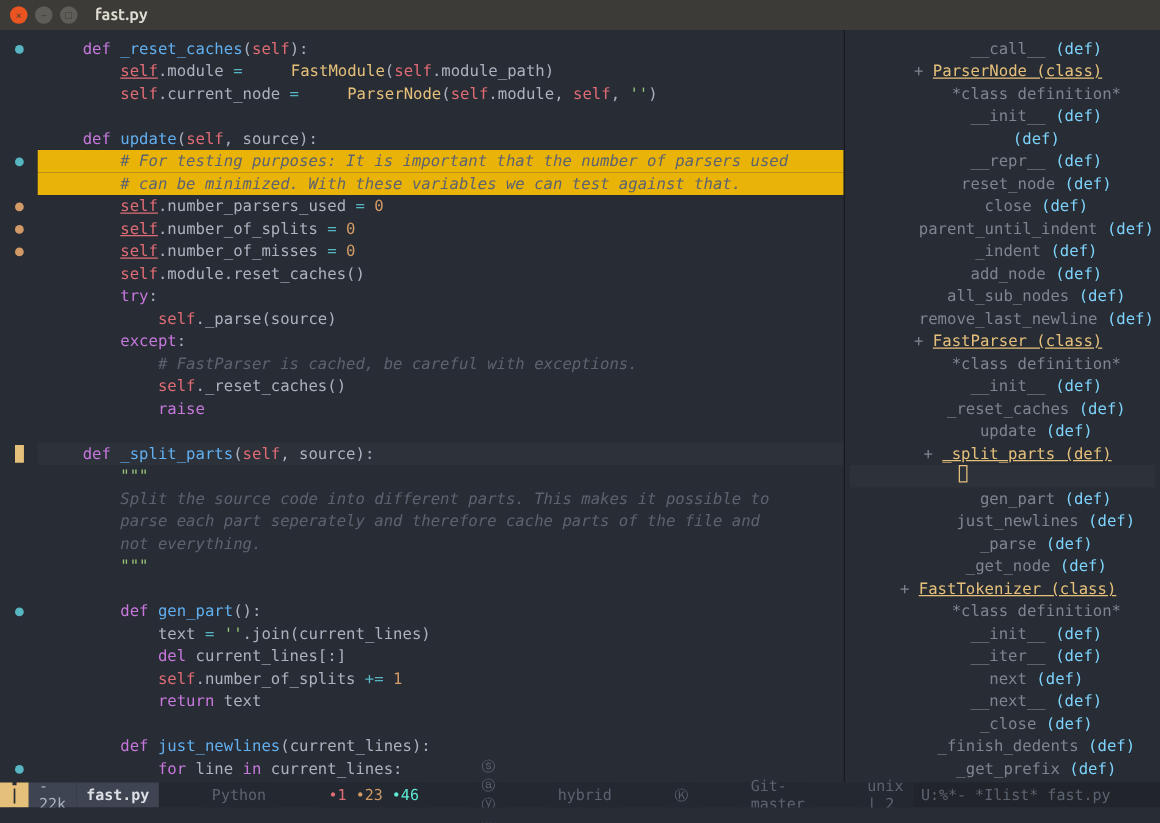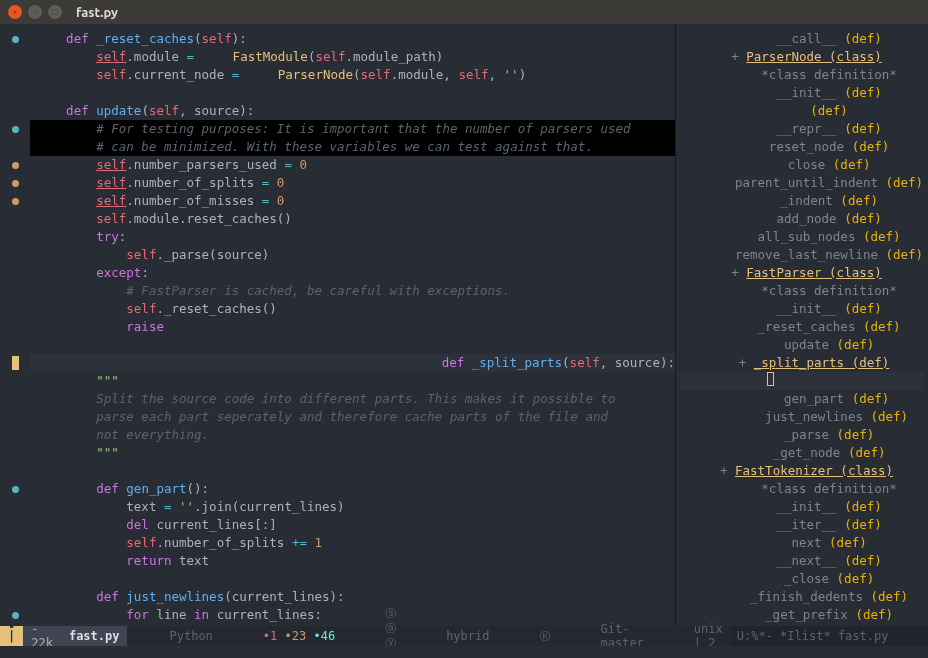--- a/index.html
+++ b/index.html
@@ -52,22 +52,22 @@
   .dot-orange { background: #d19a66; }
   .cursor-mark { width: 7px; height: 14px; background: #e5c07b; border: 1px solid #e5c07b; }
   .code {
     flex: 1;
     padding: 6px 0;
     line-height: 18px;
     white-space: pre;
     overflow: hidden;
   }
   .code-line { height: 18px; padding-left: 6px; }
-  .hl-line { background: #2c313a; text-align: right; }
-  .hl-region { background: #000000; }
+  .hl-line { background: #2c313a; }
+  .hl-region { background: #eab308; }
   .kw { color: #c678dd; }
   .fn { color: #61afef; }
   .var { color: #e06c75; }
   .self { color: #e06c75; text-decoration: underline; }
   .str { color: #98c379; }
   .num { color: #d19a66; }
   .cmt { color: #5c6370; font-style: italic; }
   .op { color: #56b6c2; }
   .paren { color: #abb2bf; }
   .builtin { color: #e5c07b; margin-left: 31px; }
@@ -75,21 +75,21 @@
   .sidebar {
     width: 252px;
     background: #282c34;
     padding: 6px 4px;
     line-height: 18px;
     overflow: hidden;
   }
   .side-line { height: 18px; white-space: pre; color: #7f848e; display: flex; justify-content: center; }
   .side-hl { background: #2c313a; }
   .side-head { color: #e5c07b; text-decoration: underline; }
-  .side-def { color: #eab308; }
+  .side-def { color: #7dd3fc; }
   .side-cursor { width: 7px; height: 14px; border: 1px solid #e5c07b; display: inline-block; vertical-align: middle; margin-right: 2px; }
   .side-indent { display: inline-block; }
   
   .statusbar {
     display: flex;
     height: 20px;
     font-size: 12px;
   }
   .status-left {
     flex: 1;

